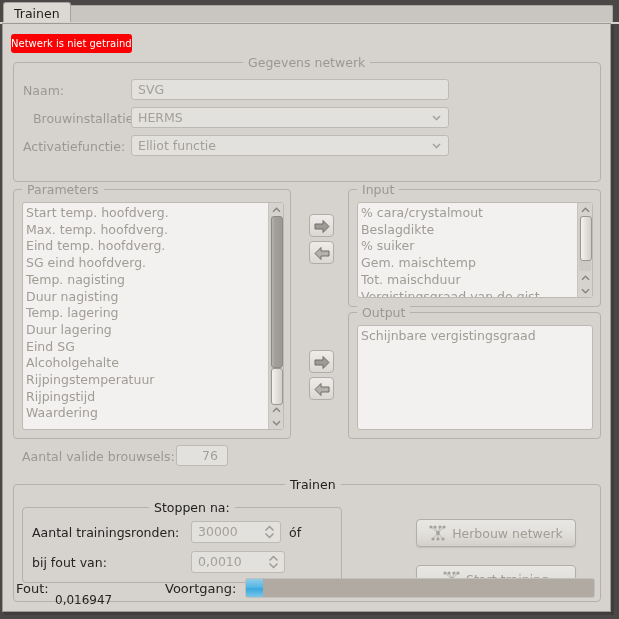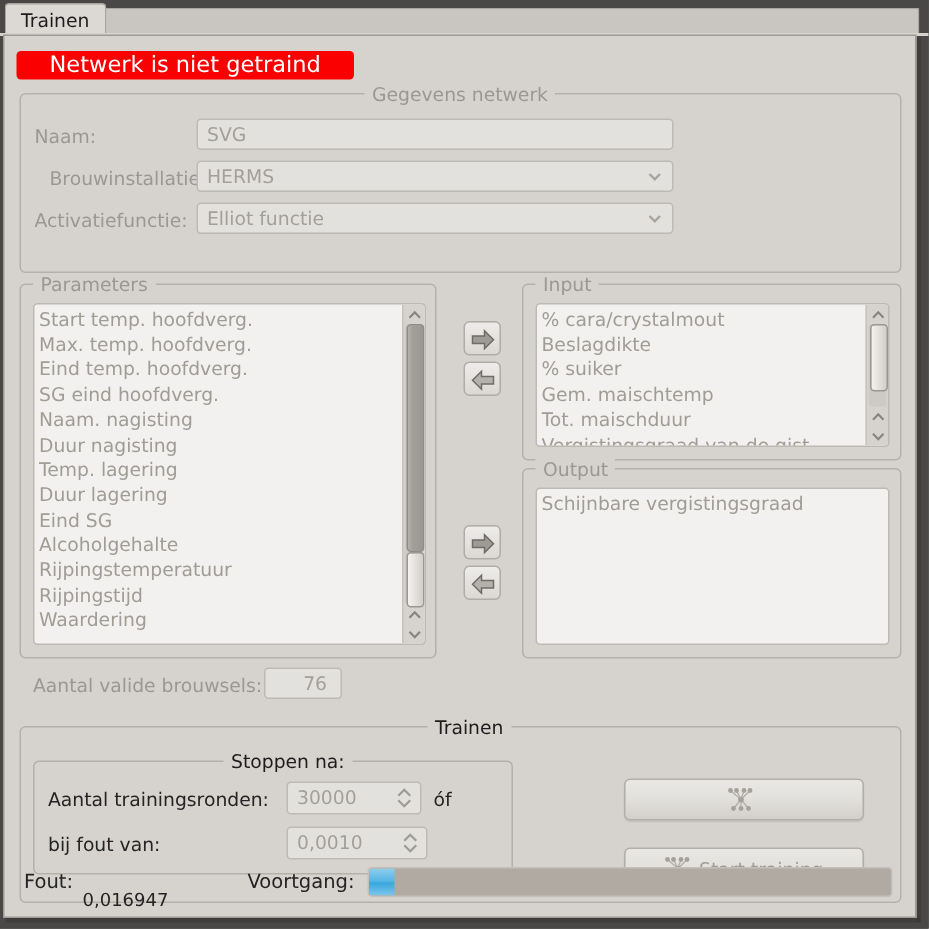--- a/index.html
+++ b/index.html
@@ -86,25 +86,25 @@
     background: #2e2d2c;
     opacity: .35;
   }
 
   
   .banner {
     position: absolute;
     left: 8px; top: 10px;
     height: 19px;
     line-height: 19px;
-    padding: 0 22px;
+    padding: 0 0;
     background: #fa0000;
     color: #ffffff;
     border-radius: 3px;
-    font-size: 15px;
+    font-size: 10px;
     white-space: nowrap;
   }
 
   
   .groupbox {
     position: absolute;
     border: 1px solid #b4b1ac;
     border-radius: 4px;
     background: #d6d3ce;
     box-sizing: border-box;
@@ -325,21 +325,21 @@
 
     <div class="groupbox" style="left:10px; top:165px; width:278px; height:250px;">
       <div class="group-title disabled" style="left:8px;">Parameters</div>
 
       <div class="listbox" style="left:8px; top:12px; width:262px; height:228px;">
         <div class="listitems" id="params-items">
             <div class="listitem">Start temp. hoofdverg.</div>
             <div class="listitem">Max. temp. hoofdverg.</div>
             <div class="listitem">Eind temp. hoofdverg.</div>
             <div class="listitem">SG eind hoofdverg.</div>
-            <div class="listitem">Naam. nagisting</div>
+            <div class="listitem">Temp. nagisting</div>
             <div class="listitem">Duur nagisting</div>
             <div class="listitem">Temp. lagering</div>
             <div class="listitem">Duur lagering</div>
             <div class="listitem">Eind SG</div>
             <div class="listitem">Alcoholgehalte</div>
             <div class="listitem">Rijpingstemperatuur</div>
             <div class="listitem">Rijpingstijd</div>
             <div class="listitem">Waardering</div>
           </div>
         <div class="vscroll">
@@ -474,20 +474,21 @@
             <line class="nn-line" x1="9" y1="9" x2="14" y2="15"></line>
             <circle class="nn-dot" cx="2" cy="3" r="1.6"></circle>
             <circle class="nn-dot" cx="6" cy="3" r="1.6"></circle>
             <circle class="nn-dot" cx="11" cy="3" r="1.6"></circle>
             <circle class="nn-dot" cx="15" cy="3" r="1.6"></circle>
             <circle class="nn-dot" cx="9" cy="9" r="1.9"></circle>
             <circle class="nn-dot" cx="4" cy="15" r="1.6"></circle>
             <circle class="nn-dot" cx="9" cy="15" r="1.6"></circle>
             <circle class="nn-dot" cx="14" cy="15" r="1.6"></circle>
           </svg>
+          <span>Herbouw netwerk</span>
         </div>
       </div>
 
       <div class="pbtn" style="left:402px; top:80px; width:160px; height:28px;">
         <div class="inner">
           <svg class="nnicon" viewBox="0 0 18 18">
             <line class="nn-line" x1="2" y1="3" x2="9" y2="9"></line>
             <line class="nn-line" x1="6" y1="3" x2="9" y2="9"></line>
             <line class="nn-line" x1="11" y1="3" x2="9" y2="9"></line>
             <line class="nn-line" x1="15" y1="3" x2="9" y2="9"></line>

